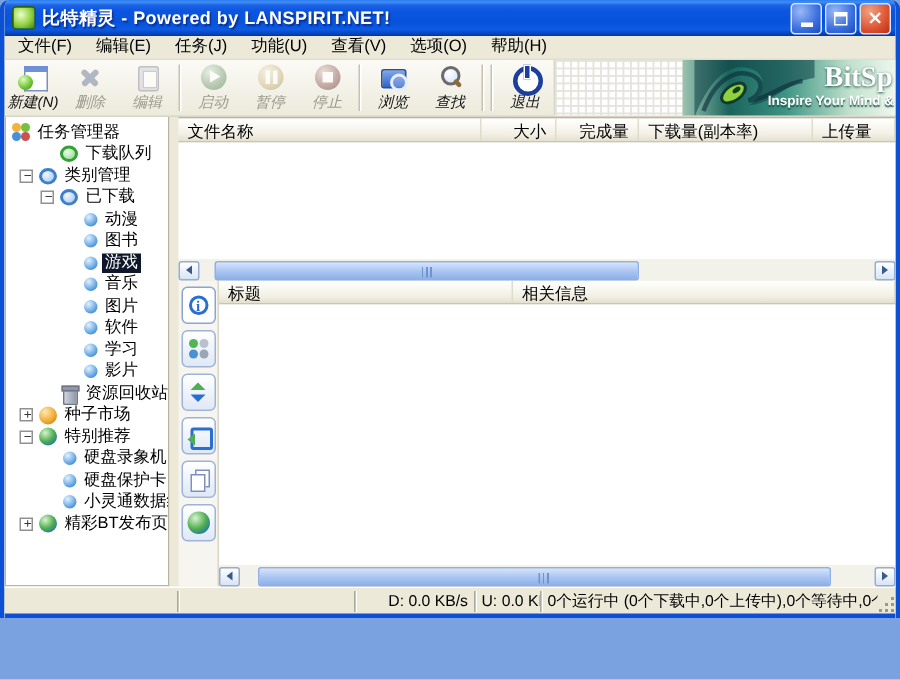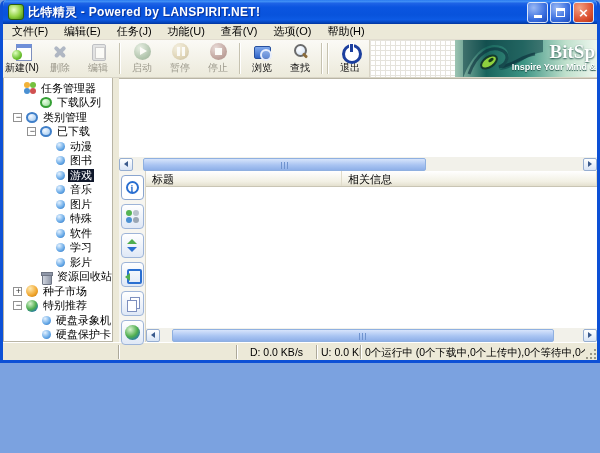--- a/index.html
+++ b/index.html
@@ -1,17 +1,17 @@
 <!DOCTYPE html>
 <html><head>
 <meta charset="utf-8">
 <style>
   html,body{margin:0;padding:0;background:#7ba2e0;}
   *{box-sizing:border-box;font-family:"Liberation Sans","DejaVu Sans",sans-serif;}
-  .window{width:600px;height:363px;position:relative;overflow:hidden;
+  .window{width:600px;height:412px;position:relative;overflow:hidden;
     border-left:3px solid #0c50d6;border-right:3px solid #0c50d6;
     border-radius:6px 6px 0 0;background:#ECE9D8;display:flex;flex-direction:column;}
   
   .titlebar{height:24px;flex:0 0 24px;display:flex;align-items:center;padding:0 3px 0 5px;
     background:linear-gradient(180deg,#2a7bf0 0%,#3f8ef5 6%,#1e63e6 14%,#0b55e0 30%,#0853dc 62%,#0d5ae4 82%,#0340b4 96%,#013198 100%);}
   .title-ico{width:16px;height:16px;margin-right:4px;border-radius:3px;
     background:radial-gradient(circle at 35% 35%,#eaffc8,#8fd13e 55%,#3f7d12);border:1px solid #2c5e0e;}
   .title-text{color:#fff;font-weight:bold;font-size:12px;text-shadow:1px 1px 1px #0a2f91;flex:1;
     white-space:nowrap;overflow:hidden;letter-spacing:.3px;}
   .winbtn{width:21px;height:21px;margin-left:2px;border-radius:3px;border:1px solid #dce6f8;
@@ -23,21 +23,21 @@
   .glyph-close{color:#fff;font-weight:bold;font-size:13px;line-height:13px;font-family:"DejaVu Sans",sans-serif;}
   
   .menubar{height:16px;flex:0 0 16px;background:#ECE9D8;display:flex;align-items:center;
     border-bottom:1px solid #e2ddd0;padding-left:1px;}
   .menu-item{font-size:11px;color:#000;padding:0 8px;line-height:15px;white-space:nowrap;}
   
   .toolbar{height:38px;flex:0 0 38px;display:flex;align-items:stretch;
     background:linear-gradient(180deg,#fbfaf6,#eceadb);border-bottom:1px solid #d9d5c6;}
   .tbtn{width:38px;display:flex;flex-direction:column;align-items:center;justify-content:flex-start;
     padding-top:2px;font-size:10px;color:#111;border:1px solid transparent;}
-  .tbtn .lbl{margin-top:0;white-space:nowrap;}
+  .tbtn .lbl{margin-top:0;white-space:nowrap;font-style:italic;}
   .tbtn.disabled .lbl{color:#9d9a8d;}
   .tbtn.disabled .ic{filter:saturate(.35) opacity(.55);}
   .tsep{width:2px;margin:3px 2px;border-left:1px solid #c6c2b0;border-right:1px solid #fff;}
   .ic{width:20px;height:18px;position:relative;flex:0 0 18px;}
   
   .ic-new:before{content:"";position:absolute;left:4px;top:1px;width:14px;height:12px;background:#fff;
     border:1px solid #7d8fbe;border-top:4px solid #6f8fd8;}
   .ic-new:after{content:"";position:absolute;left:0;top:7px;width:10px;height:10px;border-radius:50%;
     background:radial-gradient(circle at 35% 30%,#dfffbe,#6cc12f 60%,#3c8b10);}
   .ic-x:before,.ic-x:after{content:"";position:absolute;left:3px;top:7px;width:14px;height:3.5px;
@@ -102,21 +102,21 @@
   .ti.root{border-radius:0;}
   .ti.root i{position:absolute;width:6px;height:6px;border-radius:50%;display:block;}
   .ti.root i:nth-child(1){left:0;top:0;background:#f2b33a;}
   .ti.root i:nth-child(2){right:0;top:0;background:#74c13e;}
   .ti.root i:nth-child(3){left:0;bottom:0;background:#4a90d2;}
   .ti.root i:nth-child(4){right:0;bottom:0;background:#d05050;}
   .ti.trash{border-radius:0;background:transparent;}
   .ti.trash:before{content:"";position:absolute;left:2px;top:3px;width:8px;height:9px;
     background:linear-gradient(90deg,#cfd4de,#8f97a8);border:1px solid #6f7685;border-radius:1px;}
   .ti.trash:after{content:"";position:absolute;left:1px;top:1px;width:10px;height:2px;background:#8f97a8;border:1px solid #6f7685;}
-  .d0{padding-left:20px;} .d1{padding-left:9px;} .d2e{padding-left:23px;}
+  .d0{padding-left:4px;} .d1{padding-left:9px;} .d2e{padding-left:23px;}
   .d2{padding-left:36px;} .d3{padding-left:50px;}
   .splitter{width:6px;flex:0 0 6px;background:#ECE9D8;}
   .rightcol{flex:1;display:flex;flex-direction:column;min-width:0;border-top:1px solid #b9b5a5;}
   
   .hdr{height:16px;flex:0 0 16px;display:flex;background:linear-gradient(180deg,#ffffff,#f2f0e4 70%,#e4e0cf);
     border-bottom:1px solid #c9c5b4;overflow:hidden;}
   .hcell{font-size:11px;color:#000;padding:1px 6px 0;border-right:1px solid #e0dccb;white-space:nowrap;overflow:hidden;}
   .hcell.r{text-align:right;}
   .list{background:#fff;overflow:hidden;}
   .uplist{flex:0 0 78px;}
@@ -157,21 +157,21 @@
   .mi-globe{border-radius:50%;background:radial-gradient(circle at 35% 30%,#d8f3cf,#4fae4f 50%,#1f6fb8 85%);}
   .lowercol{flex:1;display:flex;flex-direction:column;min-width:0;}
   .lowlist{flex:1;}
   
   .statusbar{height:18px;flex:0 0 18px;background:#ECE9D8;border-top:1px solid #fff;
     display:flex;align-items:center;font-size:10.5px;color:#000;overflow:hidden;}
   .spanel{height:14px;line-height:14px;padding:0 4px;border-left:1px solid #aca899;box-shadow:inset 1px 0 0 #fff;
     white-space:nowrap;overflow:hidden;}
   .sp1{flex:0 0 115px;border-left:none;box-shadow:none;}
   .sp2{flex:0 0 118px;}
-  .spD{flex:0 0 80px;text-align:center;}
+  .spD{flex:0 0 80px;text-align:right;}
   .spU{flex:0 0 44px;}
   .spT{flex:1;}
   .grip{width:12px;height:12px;align-self:flex-end;position:relative;}
   .grip:before{content:"";position:absolute;right:1px;bottom:1px;width:2px;height:2px;background:#9a9889;
     box-shadow:-4px 0 #9a9889,0 -4px #9a9889,-8px 0 #9a9889,-4px -4px #9a9889,0 -8px #9a9889;}
   .botborder{height:3px;flex:0 0 3px;background:#0c50d6;}
 </style>
 </head>
 <body>
 
@@ -302,24 +302,20 @@
       <div class="trow d3">
         <span class="ti sphere"></span>
         <span class="tlabel">音乐</span>
       </div>
       <div class="trow d3">
         <span class="ti sphere"></span>
         <span class="tlabel">图片</span>
       </div>
       <div class="trow d3">
         <span class="ti sphere"></span>
-        <span class="tlabel">特殊</span>
-      </div>
-      <div class="trow d3">
-        <span class="ti sphere"></span>
         <span class="tlabel">软件</span>
       </div>
       <div class="trow d3">
         <span class="ti sphere"></span>
         <span class="tlabel">学习</span>
       </div>
       <div class="trow d3">
         <span class="ti sphere"></span>
         <span class="tlabel">影片</span>
       </div>
@@ -352,20 +348,27 @@
       <div class="trow d1">
         <span class="exp plus"></span>
         <span class="ti globe2"></span>
         <span class="tlabel">精彩BT发布页</span>
       </div>
     </div>
 
     <div class="splitter"></div>
 
     <div class="rightcol">
+      <div class="hdr">
+        <div class="hcell" style="width:224px;">文件名称</div>
+        <div class="hcell r" style="width:55px;">大小</div>
+        <div class="hcell r" style="width:60px;">完成量</div>
+        <div class="hcell" style="width:128px;">下载量(副本率)</div>
+        <div class="hcell" style="width:60px;">上传量</div>
+      </div>
       <div class="list uplist"></div>
       <div class="hscroll">
         <div class="sbtn">
             <span class="arrow-l"></span>
           </div>
         <div class="thumb" style="margin-left:10px;width:283px;"></div>
         <div class="spacer"></div>
         <div class="sbtn">
             <span class="arrow-r"></span>
           </div>

